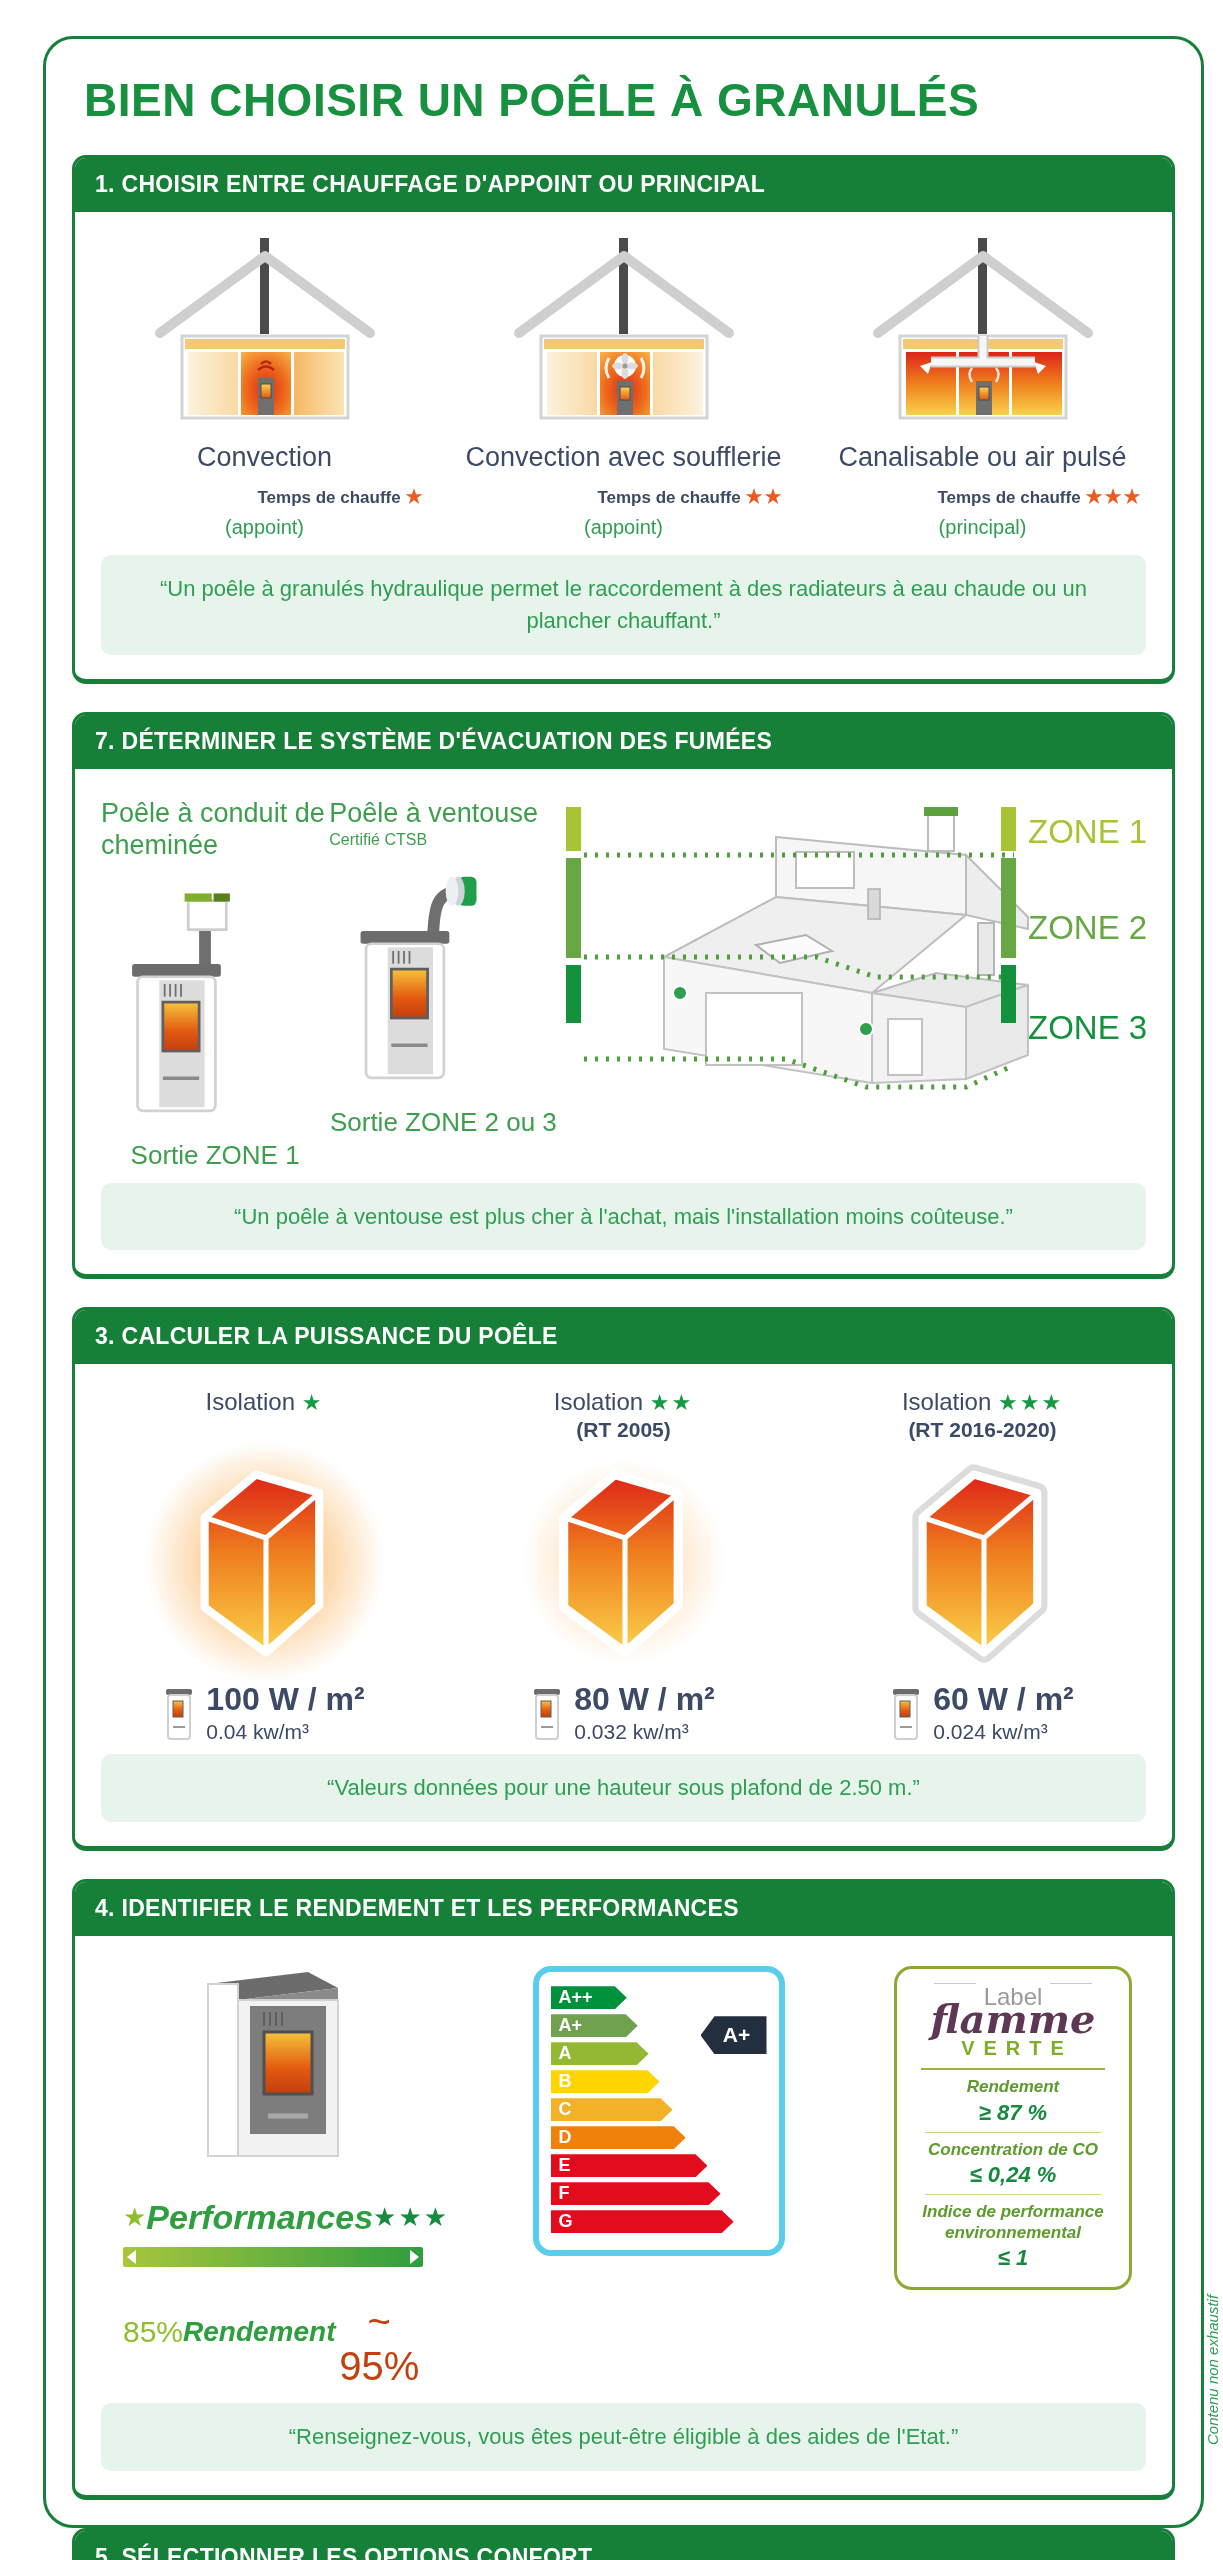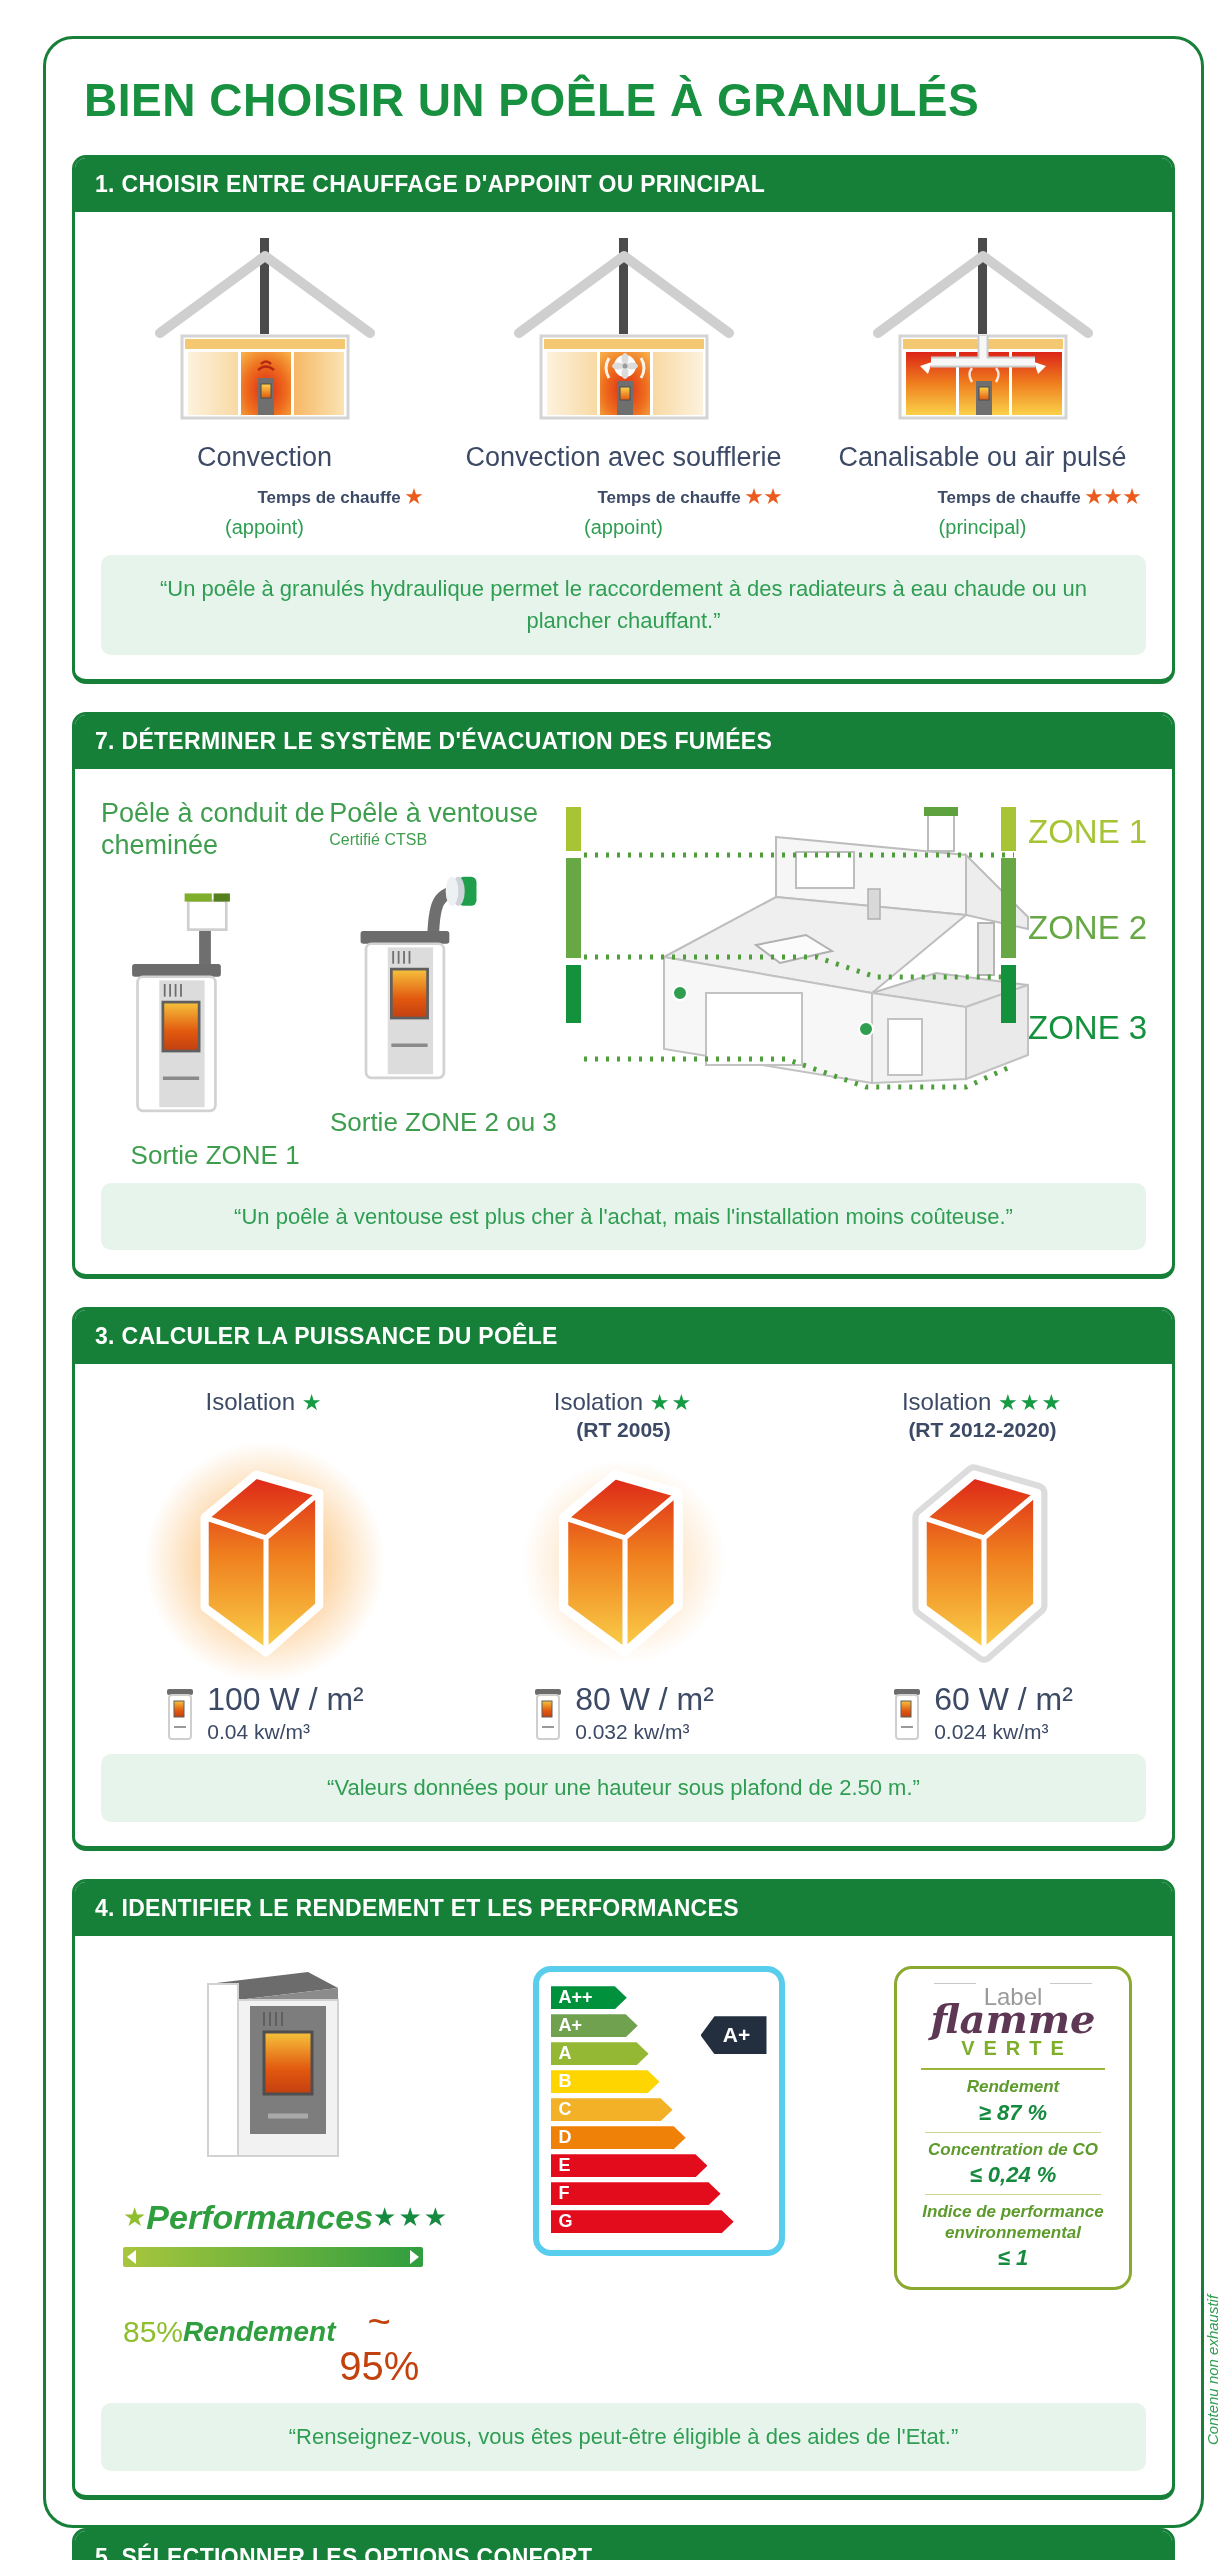--- a/index.html
+++ b/index.html
@@ -45,21 +45,21 @@
   .stars-green{color:#169A43;font-size:22px;letter-spacing:2px;}
   .s3-rt{font-size:21px;font-weight:bold;color:#3C4A66;min-height:26px;margin-top:2px;}
   .glowwrap{position:relative;width:210px;height:225px;margin:8px auto 0 auto;}
   .glowwrap::before{content:"";position:absolute;left:-15px;top:-10px;width:240px;height:240px;border-radius:50%;
      background:radial-gradient(closest-side,rgba(248,150,30,.8),rgba(248,150,30,0));}
   .glow-strong::before{opacity:1;}
   .glow-mid::before{opacity:.55;transform:scale(.85);}
   .glow-none::before{display:none;}
   .glowwrap svg{position:relative;}
   .s3-val{display:flex;align-items:center;justify-content:center;gap:12px;margin-top:4px;}
-  .s3-power{font-size:32px;color:#3C4A66;text-align:left;}
+  .s3-power{font-size:32px;color:#3C4A66;text-align:left;font-weight:bold;}
   .s3-dens{font-size:21px;color:#3C4A66;text-align:left;margin-top:2px;}
   
   .s4-row{display:flex;justify-content:space-between;align-items:flex-start;padding:30px 40px 8px 48px;}
   .perfcol{width:300px;text-align:center;}
   .perf-line1{display:flex;justify-content:space-between;align-items:center;margin-top:18px;}
   .perf-star-l{color:#8FBE2F;font-size:26px;}
   .perf-label{color:#2F9E3F;font-size:34px;font-weight:bold;font-style:italic;}
   .perf-stars-r{color:#168A3E;font-size:26px;letter-spacing:2px;}
   .perf-bar{position:relative;height:20px;margin-top:10px;border-radius:2px;
      background:linear-gradient(90deg,#A8C63C,#2F9E3F);}
@@ -385,21 +385,21 @@
               <div class="s3-dens">0.032 kw/m³</div>
             </div>
           </div>
         </div>
 
         <div class="s3-col">
           <div class="s3-title">
             <span>Isolation</span>
             <span class="stars-green">★★★</span>
           </div>
-          <div class="s3-rt">(RT 2012-2020)</div>
+          <div class="s3-rt">(RT 2016-2020)</div>
           <div class="glowwrap glow-none">
             <svg width="200" height="220" viewBox="0 0 190 215">
               <path d="M36 64 L86 22 L148 40 L148 150 L96 196 L36 152 Z" fill="none" stroke="#dcdcdc" stroke-width="20" stroke-linejoin="round"></path>
               <path d="M36 64 L86 22 L148 40 L148 150 L96 196 L36 152 Z" fill="url(#hg)" stroke="#fff" stroke-width="8" stroke-linejoin="round"></path>
               <path d="M36 64 L96 84 L148 40 M96 84 L96 196" stroke="#fff" stroke-width="5" fill="none"></path>
             </svg>
           </div>
           <div class="s3-val">
             <svg width="30" height="56" viewBox="0 0 30 56">
               <rect x="2" y="4" width="26" height="6" rx="2" fill="#6c6c6c"></rect>

